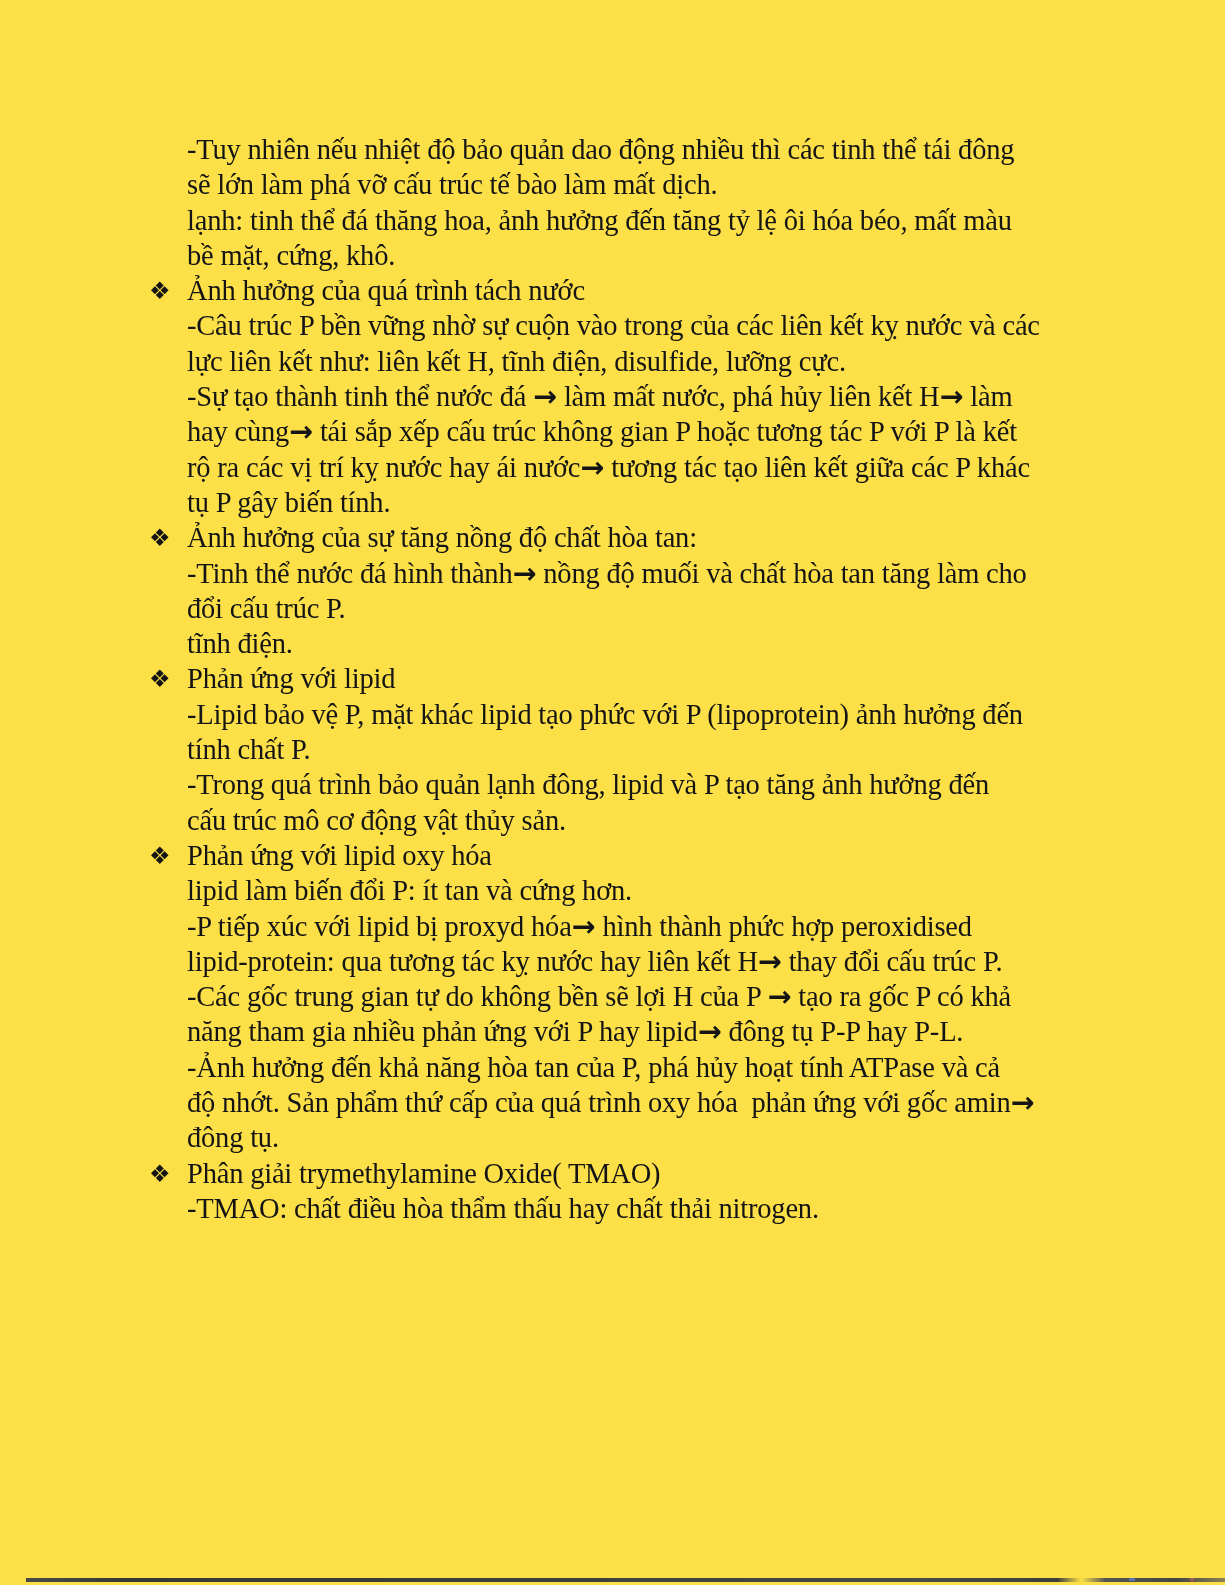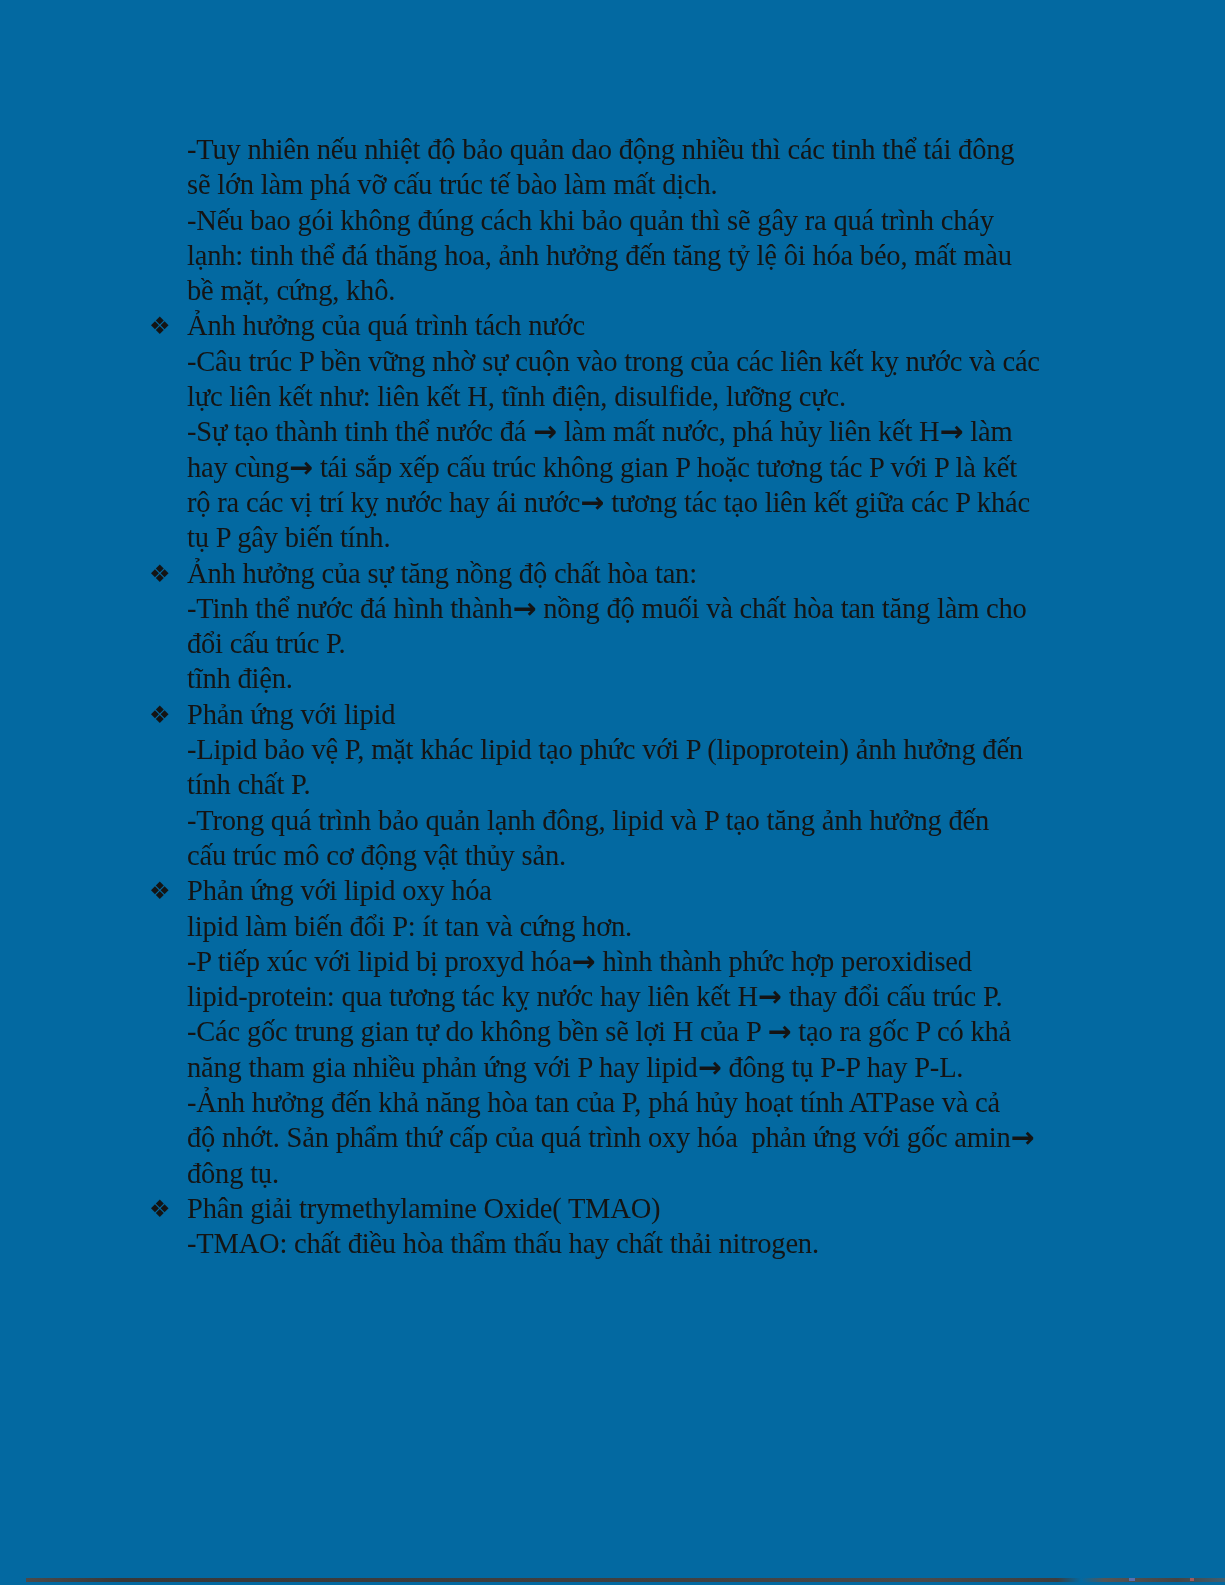--- a/index.html
+++ b/index.html
@@ -4,21 +4,21 @@
 <style>
   html, body {
     margin: 0;
     padding: 0;
     background: #ffffff;
   }
   .page {
     position: relative;
     width: 1225px;
     height: 1585px;
-    background: #0369a1;
+    background: #fde047;
     overflow: hidden;
     font-family: "Liberation Serif", serif;
     color: #141414;
   }
   .content {
     position: absolute;
     top: 132px;
     left: 187px;
     width: 880px;
   }
@@ -63,21 +63,20 @@
   .speck-blue { left: 1129px; width: 6px; background: #5a6fae; }
   .speck-red  { left: 1190px; width: 4px; background: #a05a5a; }
 </style>
 </head>
 <body>
 
 <div class="page">
   <div class="content" id="doc-lines">
       <div class="line">-Tuy nhiên nếu nhiệt độ bảo quản dao động nhiều thì các tinh thể tái đông</div>
       <div class="line">sẽ lớn làm phá vỡ cấu trúc tế bào làm mất dịch.</div>
-      <div class="line">-Nếu bao gói không đúng cách khi bảo quản thì sẽ gây ra quá trình cháy</div>
       <div class="line">lạnh: tinh thể đá thăng hoa, ảnh hưởng đến tăng tỷ lệ ôi hóa béo, mất màu</div>
       <div class="line">bề mặt, cứng, khô.</div>
       <div class="line"><span class="bullet-marker">❖</span>Ảnh hưởng của quá trình tách nước</div>
       <div class="line">-Câu trúc P bền vững nhờ sự cuộn vào trong của các liên kết kỵ nước và các</div>
       <div class="line">lực liên kết như: liên kết H, tĩnh điện, disulfide, lưỡng cực.</div>
       <div class="line">-Sự tạo thành tinh thể nước đá <span class="arrow">→</span> làm mất nước, phá hủy liên kết H<span class="arrow">→</span> làm</div>
       <div class="line">hay cùng<span class="arrow">→</span> tái sắp xếp cấu trúc không gian P hoặc tương tác P với P là kết</div>
       <div class="line">rộ ra các vị trí kỵ nước hay ái nước<span class="arrow">→</span> tương tác tạo liên kết giữa các P khác</div>
       <div class="line">tụ P gây biến tính.</div>
       <div class="line"><span class="bullet-marker">❖</span>Ảnh hưởng của sự tăng nồng độ chất hòa tan:</div>

